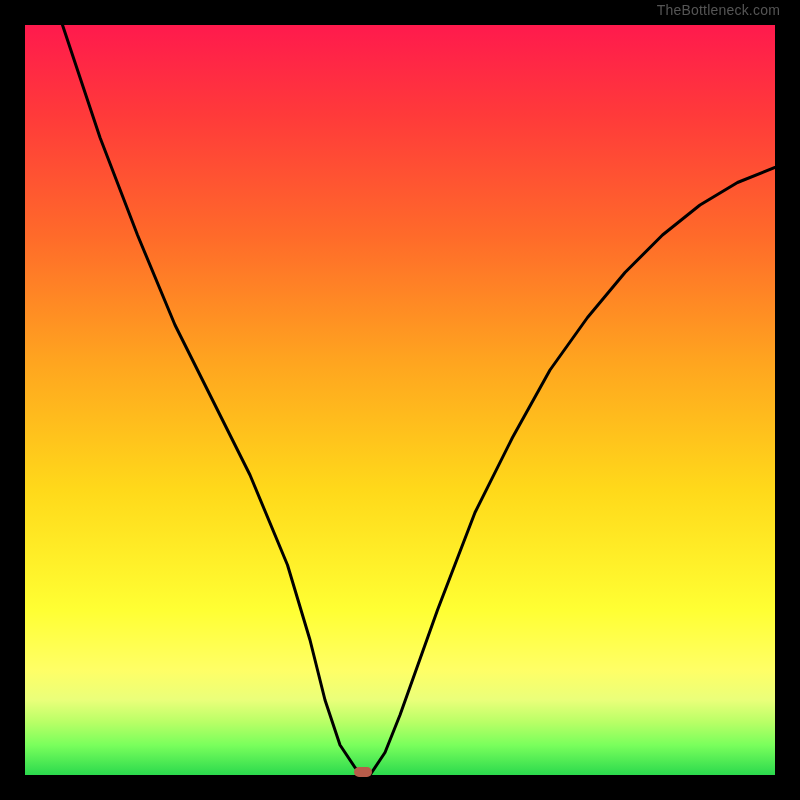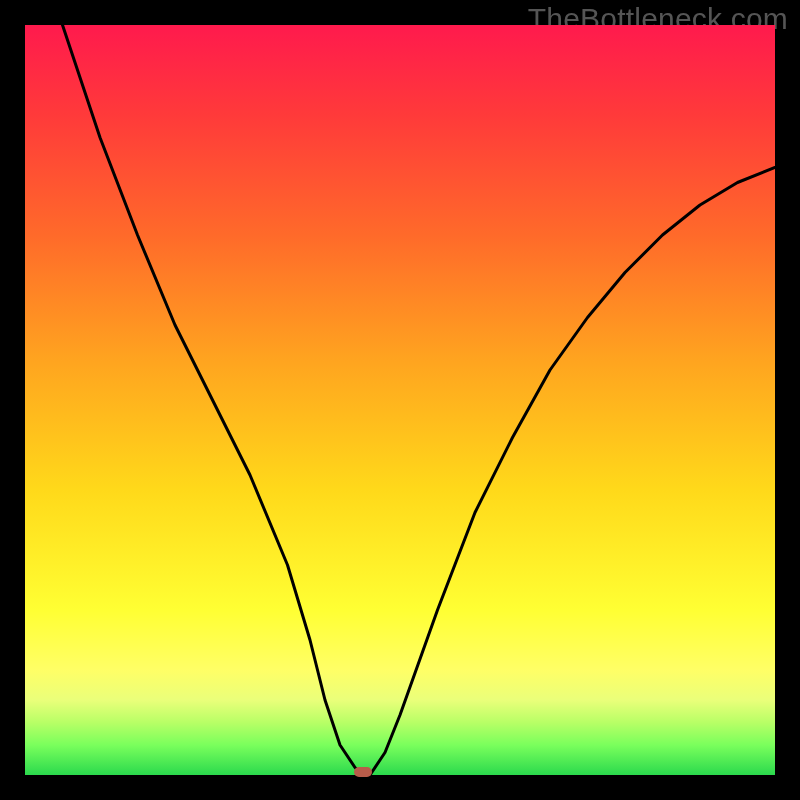--- a/index.html
+++ b/index.html
@@ -34,23 +34,23 @@
       #ffff66 86%,
       #eaff7a 90%,
       #b8ff66 93%,
       #7aff5c 96%,
       #2bd94d 100%
     );
   }
   .watermark {
     position: absolute;
     top: 2px;
-    right: 12px;
+    right: 20px;
     font-family: Arial, Helvetica, sans-serif;
-    font-size: 30px;
+    font-size: 14px;
     color: #555;
     letter-spacing: 0.2px;
     user-select: none;
     text-align: right;
   }
   svg.curve {
     position: absolute;
     left: 0;
     top: 0;
     width: 750px;

